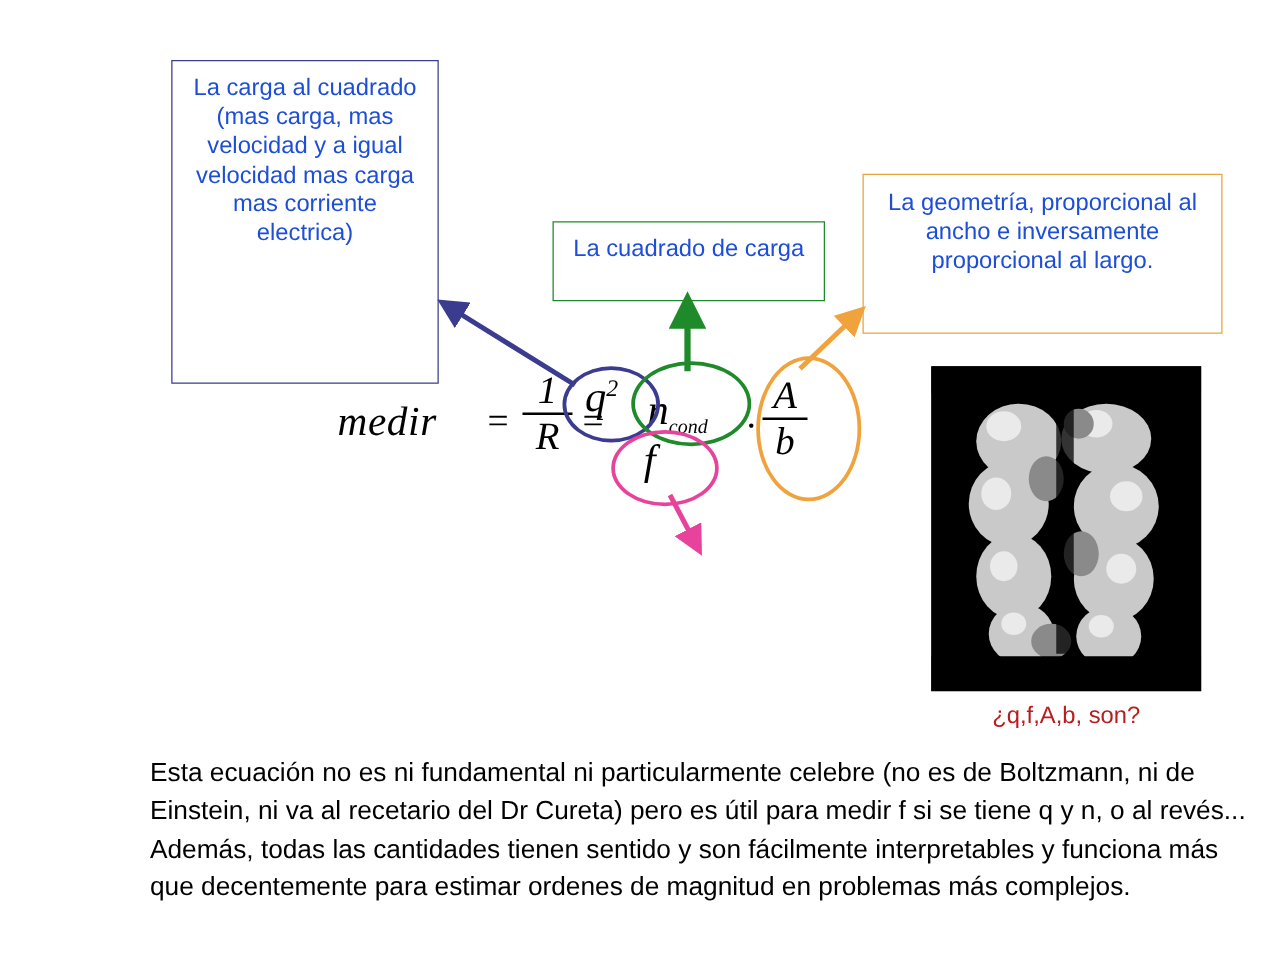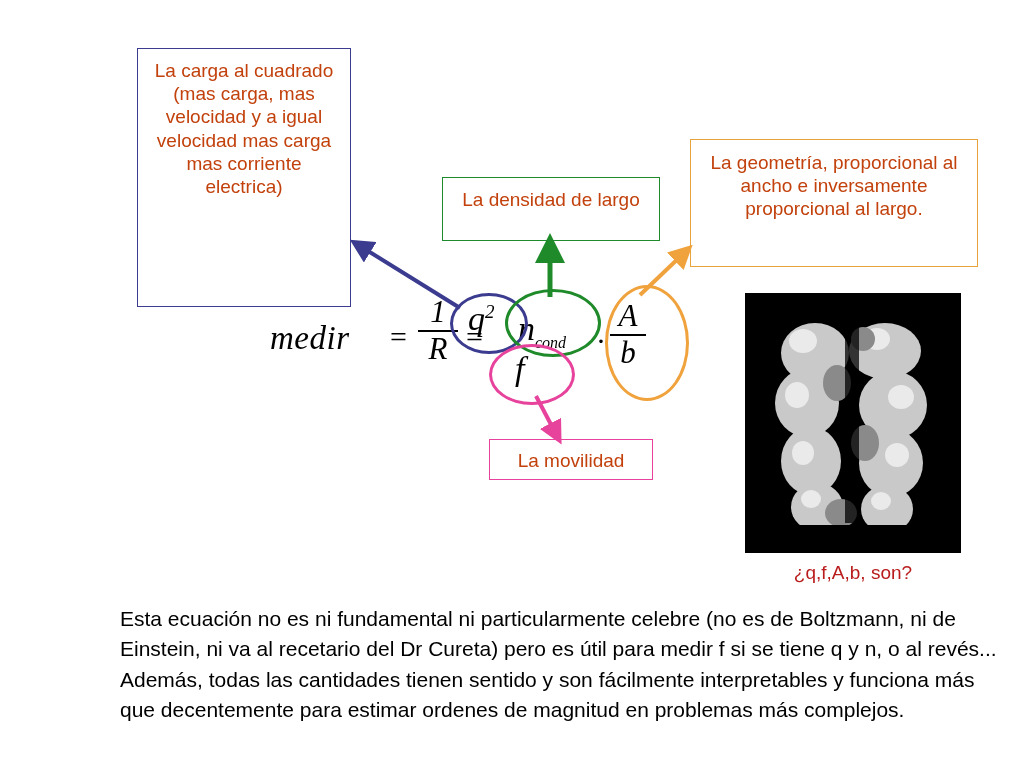--- a/index.html
+++ b/index.html
@@ -14,21 +14,21 @@
     background: #ffffff;
     font-family: "Liberation Sans", sans-serif;
     overflow: hidden;
   }
 
   
   .callout {
     position: absolute;
     box-sizing: border-box;
     text-align: center;
-    color: #c2410c;
+    color: #1d4ed8;
     line-height: 1.22;
     background: #ffffff;
   }
 
   #callout-charge {
     left: 137px;
     top: 48px;
     width: 214px;
     height: 259px;
     border: 1px solid #3b3b8f;
@@ -239,25 +239,24 @@
     color: #000000;
   }
 </style>
 </head>
 <body>
 
 <div id="slide">
 
   <div class="callout" id="callout-charge">La carga al cuadrado (mas carga, mas velocidad y a igual velocidad mas carga mas corriente electrica)</div>
 
-  <div class="callout" id="callout-density">La densidad de largo</div>
+  <div class="callout" id="callout-density">La cuadrado de carga</div>
 
   <div class="callout" id="callout-geometry">La geometría, proporcional al ancho e inversamente proporcional al largo.</div>
 
-  <div class="callout" id="callout-mobility">La movilidad</div>
 
   <div id="formula">
     <span class="cond">medir</span>
     <span class="eq1">=</span>
 
     <span class="frac" id="frac-R">
       <span class="num">1</span>
       <span class="bar"></span>
       <span class="den">R</span>
     </span>

